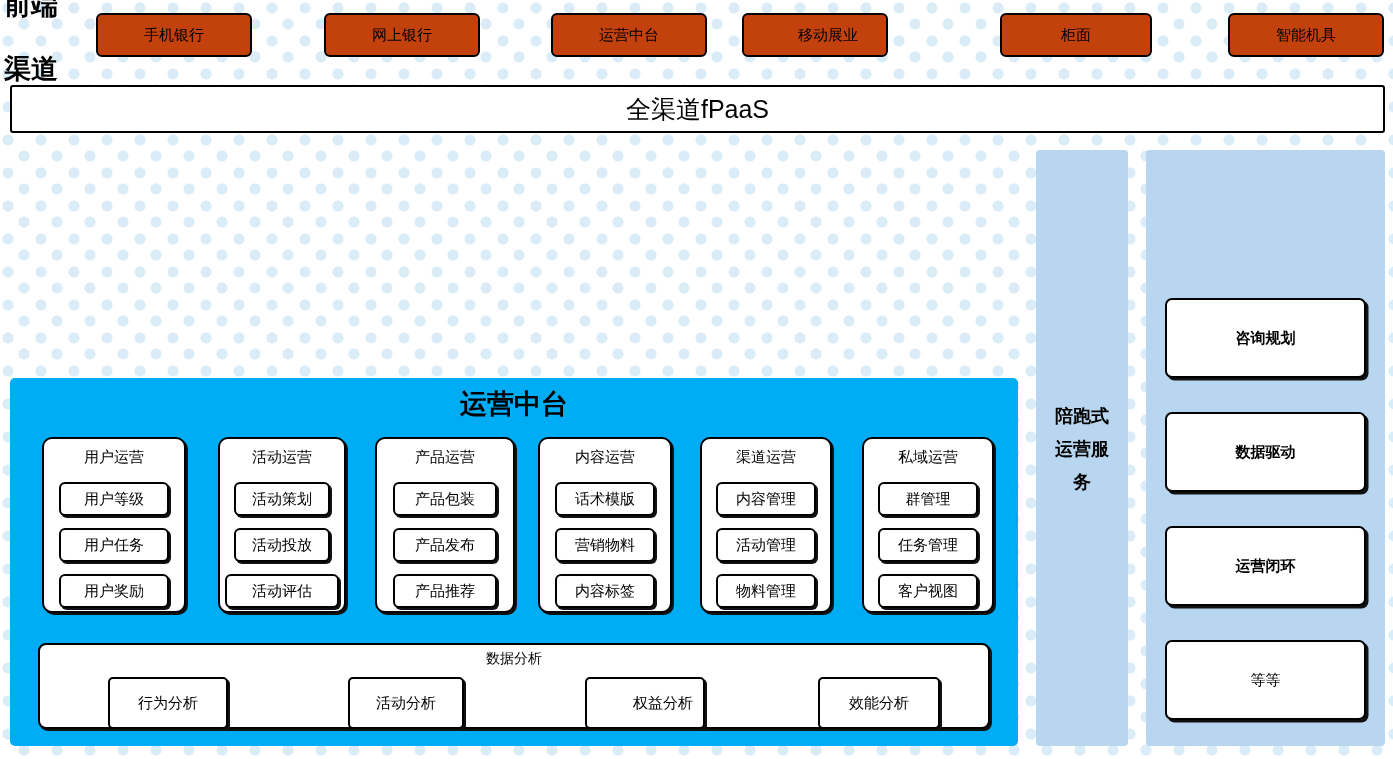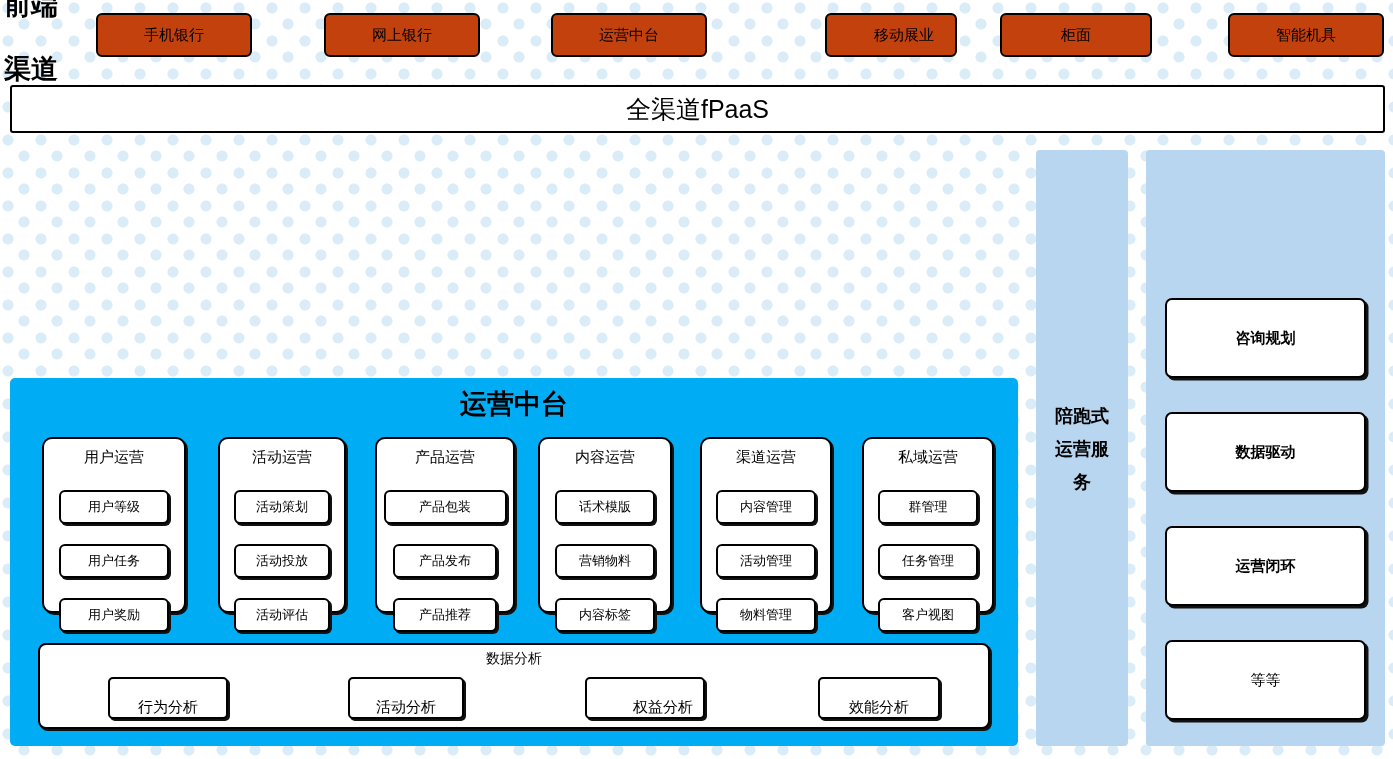--- a/index.html
+++ b/index.html
@@ -75,42 +75,42 @@
   .ops-col{
     background:#ffffff;border:2.5px solid #000;border-radius:10px;
     box-sizing:border-box;padding-top:5px;
     box-shadow:2px 2px 0 #111;
   }
   .ops-col-title{
     font-size:15px;color:#000;text-align:center;
     height:26px;line-height:26px;
   }
   .ops-item{
-    margin:20px auto;
+    margin:12px auto;
     border:2.5px solid #000;border-radius:6px;background:#fff;
-    font-size:13px;text-align:center;
+    font-size:15px;text-align:center;
     display:flex;align-items:center;justify-content:center;
     box-sizing:border-box;
     box-shadow:2px 2px 0 #111;
   }
 
   
   #data-box{
     left:38px;top:643px;width:952px;height:86px;
     background:#fff;border:2.5px solid #000;border-radius:8px;
     box-shadow:2px 2px 0 #111;box-sizing:border-box;
   }
   #data-title{
     position:absolute;left:0;top:5px;width:100%;
     text-align:center;font-size:14px;color:#000;
   }
   .data-item{
-    position:absolute;top:32px;height:42px;
+    position:absolute;top:32px;height:52px;
     border:2.5px solid #000;border-radius:5px;background:#fff;
-    font-size:15px;display:flex;align-items:flex-end;justify-content:center;
+    font-size:15px;display:flex;align-items:center;justify-content:center;
     box-sizing:border-box;box-shadow:2px 2px 0 #111;
   }
 
   
   #accompany{
     left:1036px;top:150px;width:92px;height:596px;
     background:#b8d6ef;border-radius:4px;
     display:flex;align-items:center;justify-content:center;
   }
   #accompany-text{
@@ -150,21 +150,21 @@
 
   <div class="abs node chan" style="left:96px;top:13px;width:156px;">
       <span>手机银行</span>
     </div>
   <div class="abs node chan" style="left:324px;top:13px;width:156px;">
       <span>网上银行</span>
     </div>
   <div class="abs node chan" style="left:551px;top:13px;width:156px;">
       <span>运营中台</span>
     </div>
-  <div class="abs node chan" style="left:825px;top:13px;width:132px;padding-left:26px;">
+  <div class="abs node chan" style="left:742px;top:13px;width:146px;padding-left:26px;">
       <span>移动展业</span>
     </div>
   <div class="abs node chan" style="left:1000px;top:13px;width:152px;">
       <span>柜面</span>
     </div>
   <div class="abs node chan" style="left:1228px;top:13px;width:156px;">
       <span>智能机具</span>
     </div>
 
   <div class="abs" id="fpaas">
@@ -189,28 +189,28 @@
     </div>
 
     <div class="abs ops-col" style="left:208px;top:59px;width:128px;height:176px;">
       <div class="ops-col-title">活动运营</div>
       <div class="ops-item" style="width:96px;height:34px;">
           <span>活动策划</span>
         </div>
       <div class="ops-item" style="width:96px;height:34px;">
           <span>活动投放</span>
         </div>
-      <div class="ops-item" style="width:96px;height:34px;">
+      <div class="ops-item" style="width:114px;height:34px;">
           <span>活动评估</span>
         </div>
     </div>
 
     <div class="abs ops-col" style="left:365px;top:59px;width:140px;height:176px;">
       <div class="ops-col-title">产品运营</div>
-      <div class="ops-item" style="width:123px;height:34px;">
+      <div class="ops-item" style="width:104px;height:34px;">
           <span>产品包装</span>
         </div>
       <div class="ops-item" style="width:104px;height:34px;">
           <span>产品发布</span>
         </div>
       <div class="ops-item" style="width:104px;height:34px;">
           <span>产品推荐</span>
         </div>
     </div>
 

